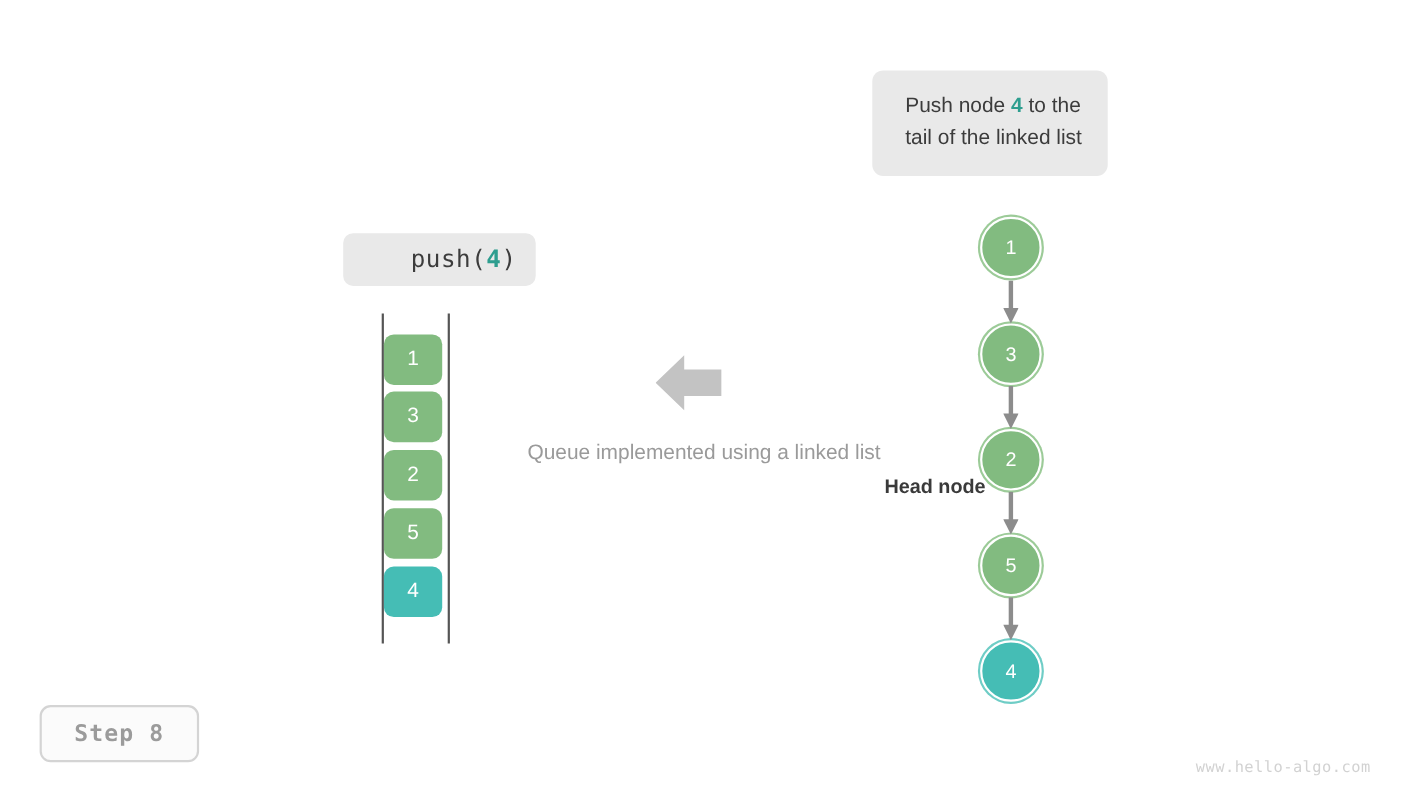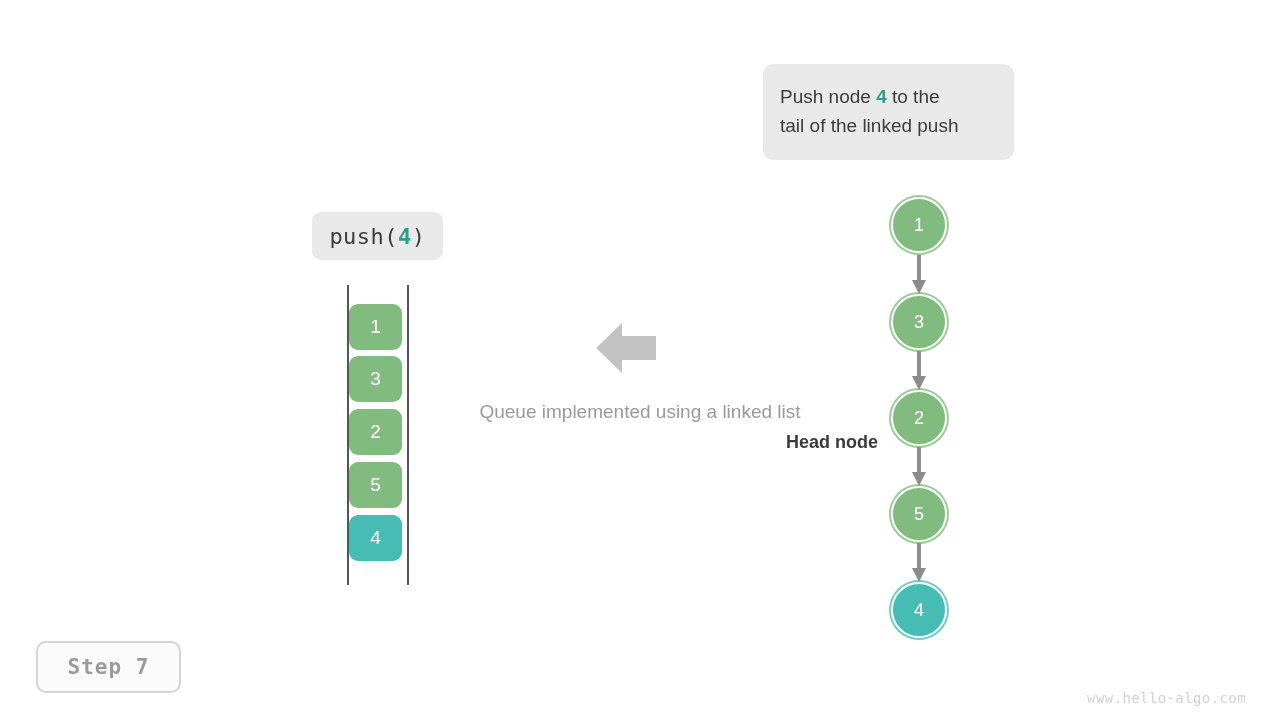--- a/index.html
+++ b/index.html
@@ -12,28 +12,28 @@
     height: 720px;
     position: relative;
     overflow: hidden;
     font-family: "Liberation Sans", sans-serif;
     -webkit-font-smoothing: antialiased;
   }
 
   
   .callout {
     position: absolute;
-    left: 763px;
+    left: 793px;
     top: 64px;
-    width: 251px;
+    width: 214px;
     height: 96px;
     background: #e9e9e9;
     border-radius: 10px;
     box-sizing: border-box;
-    padding: 18px 17px;
+    padding: 18px 30px;
   }
   .callout-line {
     font-size: 19px;
     color: #3c3c3c;
     line-height: 29px;
     white-space: nowrap;
   }
   .accent {
     color: #2e9e8f;
     font-weight: bold;
@@ -48,20 +48,21 @@
     height: 48px;
     background: #e9e9e9;
     border-radius: 9px;
     display: flex;
     align-items: center;
     justify-content: center;
     font-family: "DejaVu Sans Mono", monospace;
     font-size: 22px;
     color: #3c3c3c;
     letter-spacing: 0.5px;
+    padding-left: 44px;
   }
   .op-label .accent {
     color: #2e9e8f;
     font-weight: bold;
   }
 
   
   .queue-area {
     position: absolute;
     left: 340px;
@@ -148,21 +149,21 @@
     height: 40px;
   }
   .endpoint-label {
     position: absolute;
     font-size: 18px;
     font-weight: bold;
     color: #3a3a3a;
     white-space: nowrap;
     text-align: right;
   }
-  .label-head { left: 3px;  top: 216px; width: 125px; margin-top: 26px; }
+  .label-head { left: 21px;  top: 216px; width: 125px; margin-top: 26px; }
 
   
   .step-badge {
     position: absolute;
     left: 36px;
     top: 641px;
     width: 145px;
     height: 52px;
     border: 2px solid #d4d4d4;
     border-radius: 10px;
@@ -189,21 +190,21 @@
     letter-spacing: 0.4px;
   }
 </style>
 </head>
 <body>
 
 <div class="callout">
   <div class="callout-line">
     <span>Push node </span><span class="accent">4</span><span> to the</span>
   </div>
-  <div class="callout-line">tail of the linked push</div>
+  <div class="callout-line">tail of the linked list</div>
 </div>
 
 <div class="op-label">
   <span>push(</span>
     <span class="accent">4</span>
     <span>)</span>
 </div>
 
 <div class="queue-area">
   <div class="rail rail-left"></div>
@@ -253,15 +254,15 @@
     </svg>
   </div>
   <div class="connector" style="top:353px">
     <svg width="14" height="40" viewBox="0 0 14 40">
       <line x1="7" y1="0" x2="7" y2="26" stroke="#8c8c8c" stroke-width="4"></line>
       <polygon points="7,39 0,25 14,25" fill="#8c8c8c"></polygon>
     </svg>
   </div>
 </div>
 
-<div class="step-badge">Step 7</div>
+<div class="step-badge">Step 8</div>
 
 <div class="watermark">www.hello-algo.com</div>
 
 </body></html>

